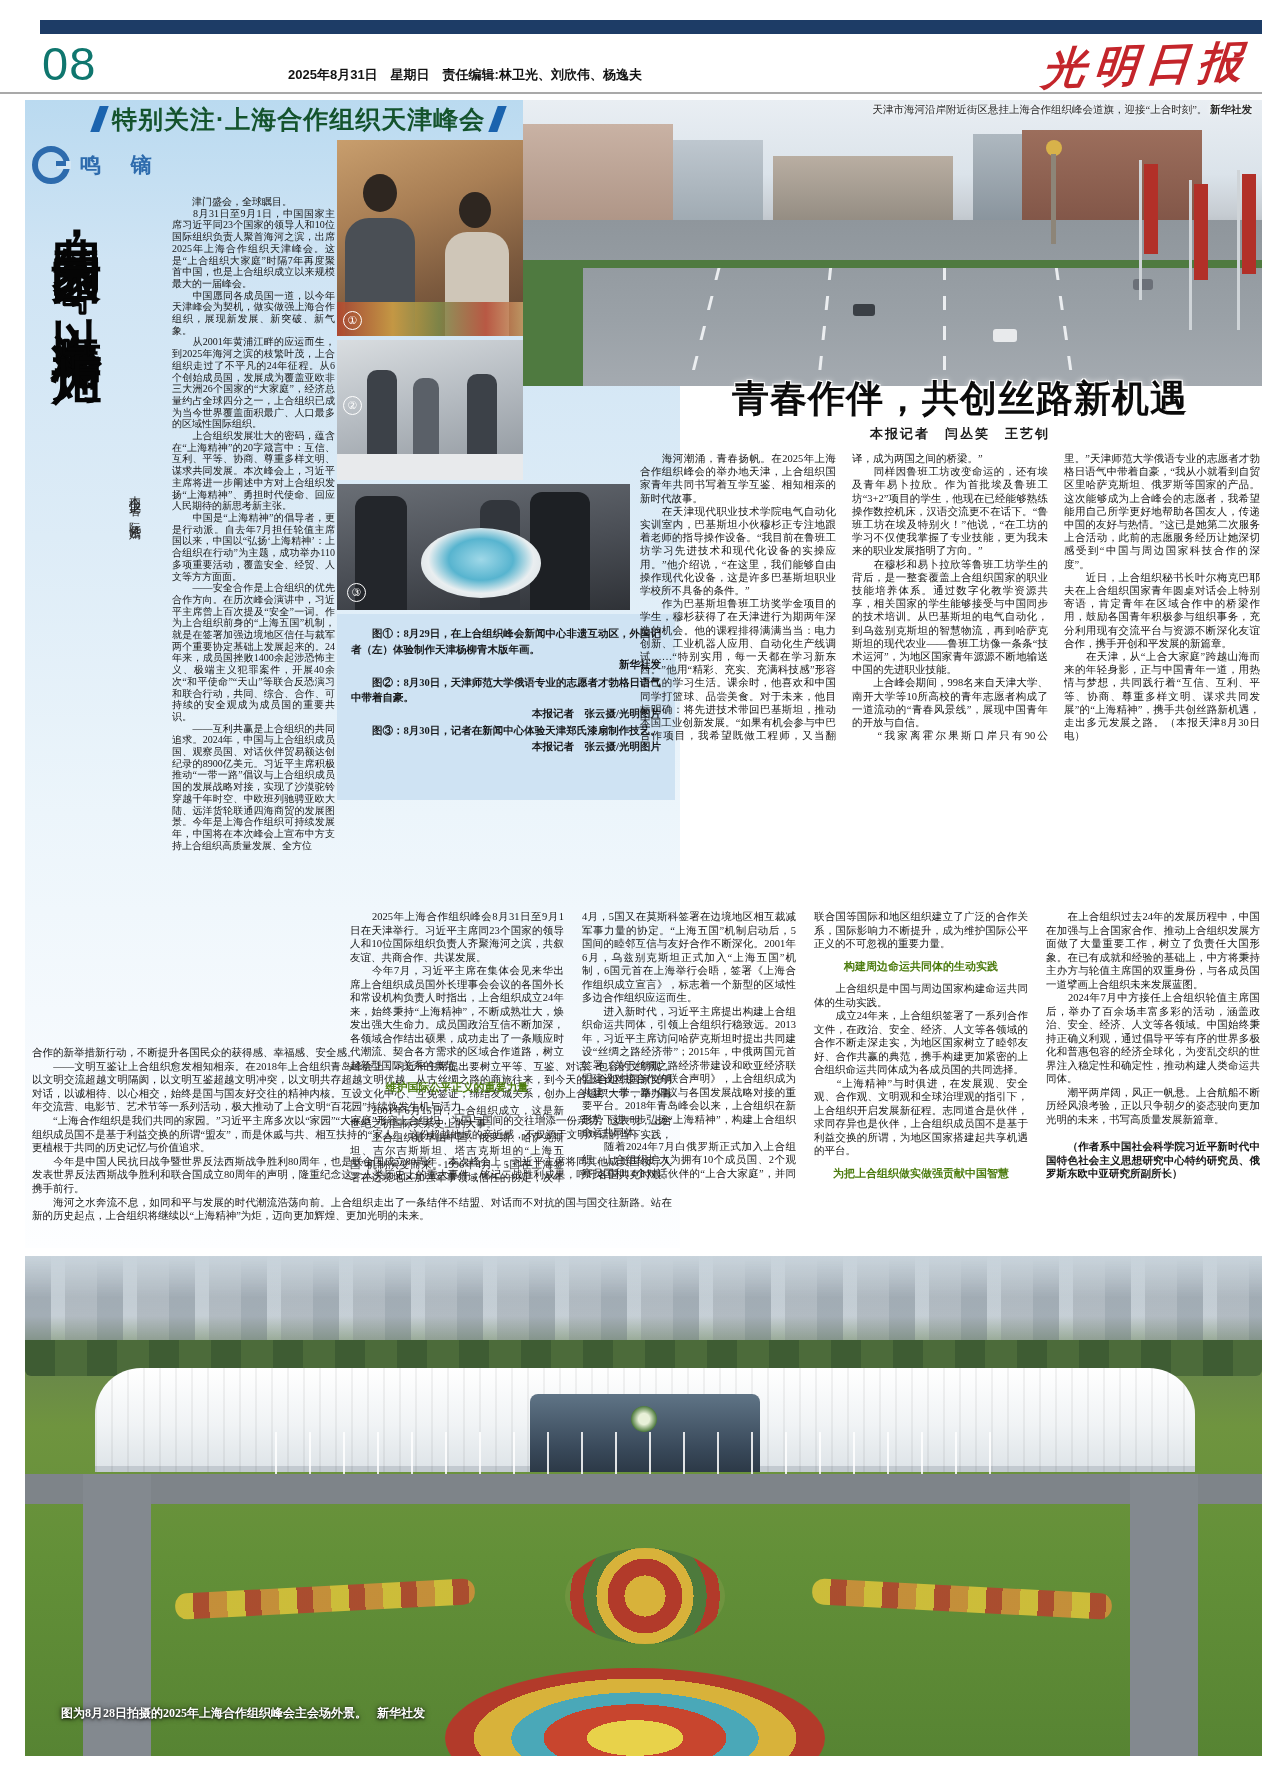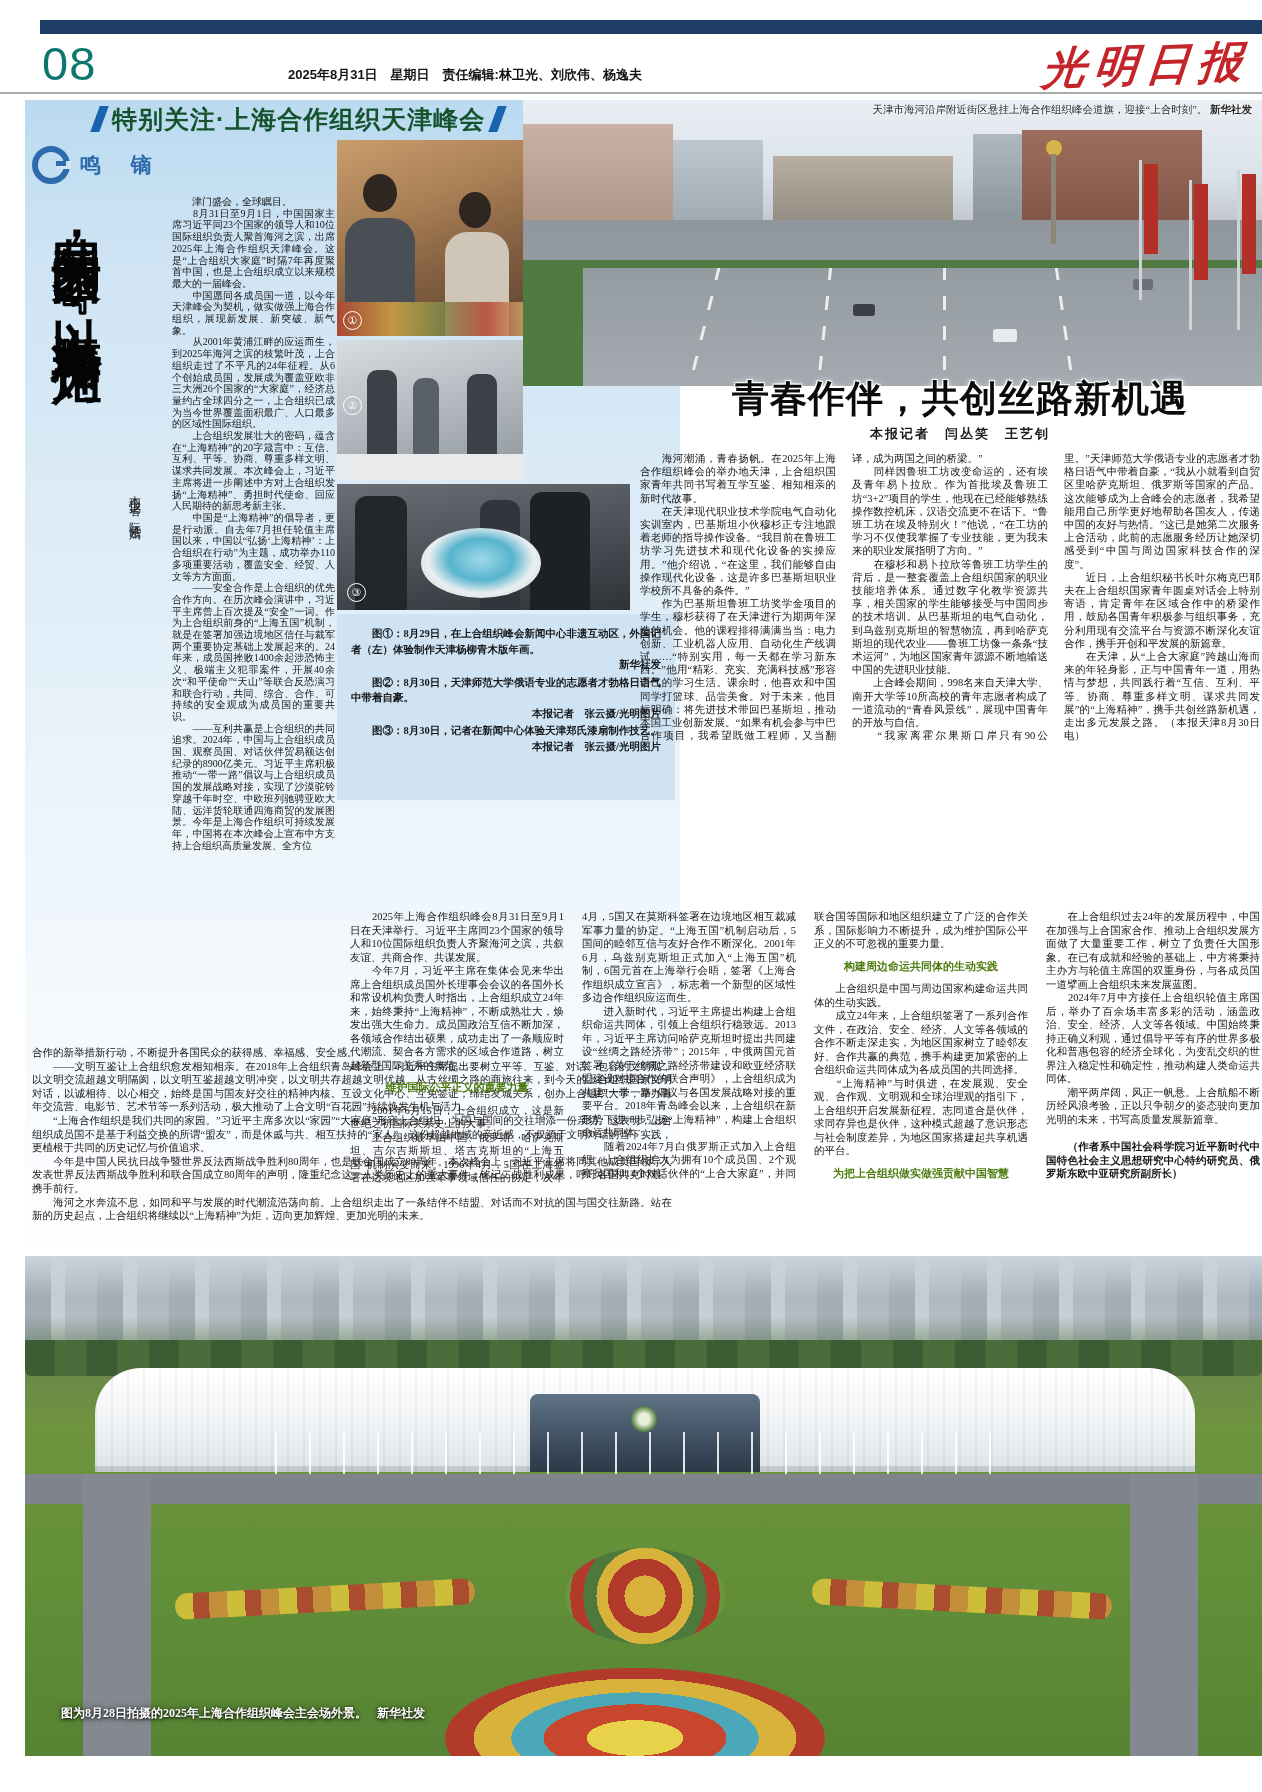--- a/index.html
+++ b/index.html
@@ -251,21 +251,21 @@
     <div class="para">　　2025年上海合作组织峰会8月31日至9月1日在天津举行。习近平主席同23个国家的领导人和10位国际组织负责人齐聚海河之滨，共叙友谊、共商合作、共谋发展。
 　　今年7月，习近平主席在集体会见来华出席上合组织成员国外长理事会会议的各国外长和常设机构负责人时指出，上合组织成立24年来，始终秉持“上海精神”，不断成熟壮大，焕发出强大生命力。成员国政治互信不断加深，各领域合作结出硕果，成功走出了一条顺应时代潮流、契合各方需求的区域合作道路，树立起新型国际关系的典范。</div>
     <h3>维护国际公平正义的重要力量</h3>
     <div class="para">　　2001年6月15日，上合组织成立，这是新世纪之初国际关系史上的大事。
 　　上合组织最早由中国、俄罗斯、哈萨克斯坦、吉尔吉斯斯坦、塔吉克斯坦的“上海五国”机制演变而来。1996年4月，5国在上海签署在边境地区加强军事领域信任的协定；次年4月，5国又在莫斯科签署在边境地区相互裁减军事力量的协定。“上海五国”机制启动后，5国间的睦邻互信与友好合作不断深化。2001年6月，乌兹别克斯坦正式加入“上海五国”机制，6国元首在上海举行会晤，签署《上海合作组织成立宣言》，标志着一个新型的区域性多边合作组织应运而生。
 　　进入新时代，习近平主席提出构建上合组织命运共同体，引领上合组织行稳致远。2013年，习近平主席访问哈萨克斯坦时提出共同建设“丝绸之路经济带”；2015年，中俄两国元首签署《关于丝绸之路经济带建设和欧亚经济联盟建设对接合作的联合声明》，上合组织成为共建“一带一路”倡议与各国发展战略对接的重要平台。2018年青岛峰会以来，上合组织在新形势下进一步弘扬“上海精神”，构建上合组织命运共同体。
 　　随着2024年7月白俄罗斯正式加入上合组织，上合组织扩大为拥有10个成员国、2个观察员国和14个对话伙伴的“上合大家庭”，并同联合国等国际和地区组织建立了广泛的合作关系，国际影响力不断提升，成为维护国际公平正义的不可忽视的重要力量。</div>
     <h3>构建周边命运共同体的生动实践</h3>
     <div class="para">　　上合组织是中国与周边国家构建命运共同体的生动实践。
 　　成立24年来，上合组织签署了一系列合作文件，在政治、安全、经济、人文等各领域的合作不断走深走实，为地区国家树立了睦邻友好、合作共赢的典范，携手构建更加紧密的上合组织命运共同体成为各成员国的共同选择。
-　　“上海精神”与时俱进，在发展观、安全观、合作观、文明观和全球治理观的指引下，上合组织开启发展新征程。志同道合是伙伴，求同存异也是伙伴，这种模式超越了意识形态与社会制度差异，为地区国家搭建起共享机遇的平台。</div>
+　　“上海精神”与时俱进，在发展观、安全观、合作观、文明观和全球治理观的指引下，上合组织开启发展新征程。志同道合是伙伴，求同存异也是伙伴，上合组织成员国不是基于利益交换的所谓，为地区国家搭建起共享机遇的平台。</div>
     <h3>为把上合组织做实做强贡献中国智慧</h3>
     <div class="para">　　在上合组织过去24年的发展历程中，中国在加强与上合国家合作、推动上合组织发展方面做了大量重要工作，树立了负责任大国形象。在已有成就和经验的基础上，中方将秉持主办方与轮值主席国的双重身份，与各成员国一道擘画上合组织未来发展蓝图。
 　　2024年7月中方接任上合组织轮值主席国后，举办了百余场丰富多彩的活动，涵盖政治、安全、经济、人文等各领域。中国始终秉持正确义利观，通过倡导平等有序的世界多极化和普惠包容的经济全球化，为变乱交织的世界注入稳定性和确定性，推动构建人类命运共同体。
 　　潮平两岸阔，风正一帆悬。上合航船不断历经风浪考验，正以只争朝夕的姿态驶向更加光明的未来，书写高质量发展新篇章。</div>
     <div class="note">　　（作者系中国社会科学院习近平新时代中国特色社会主义思想研究中心特约研究员、俄罗斯东欧中亚研究所副所长）</div>
   </div>
 
   <div class="pano">
     <div class="skyline"></div>
     <div class="trees"></div>

